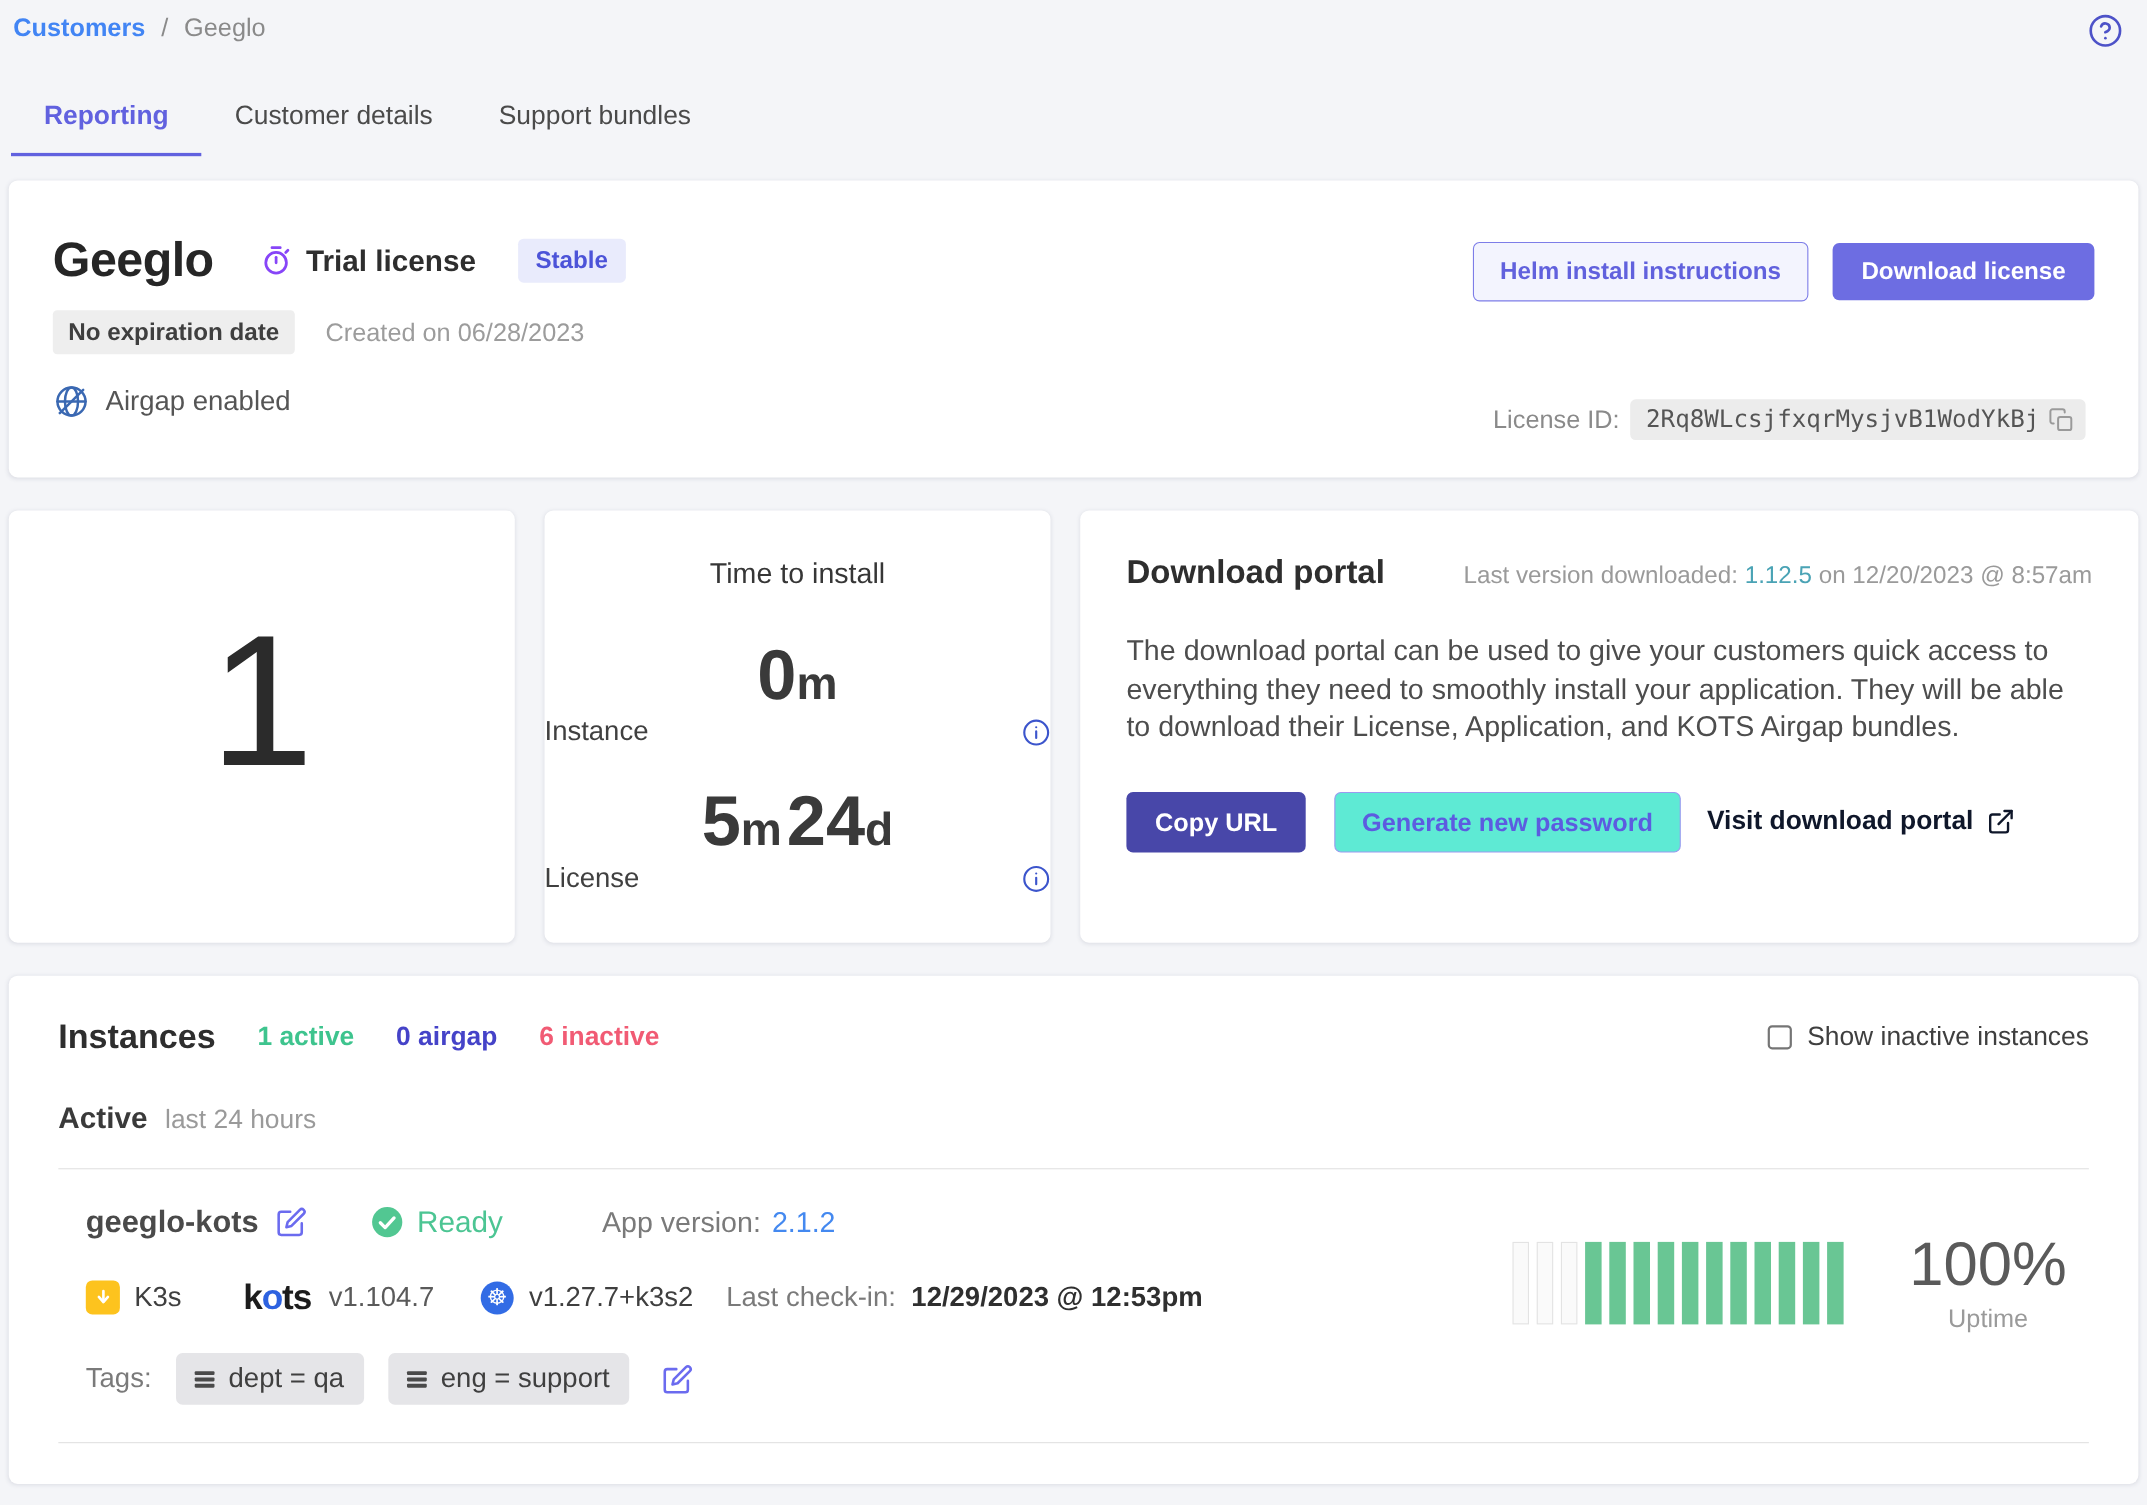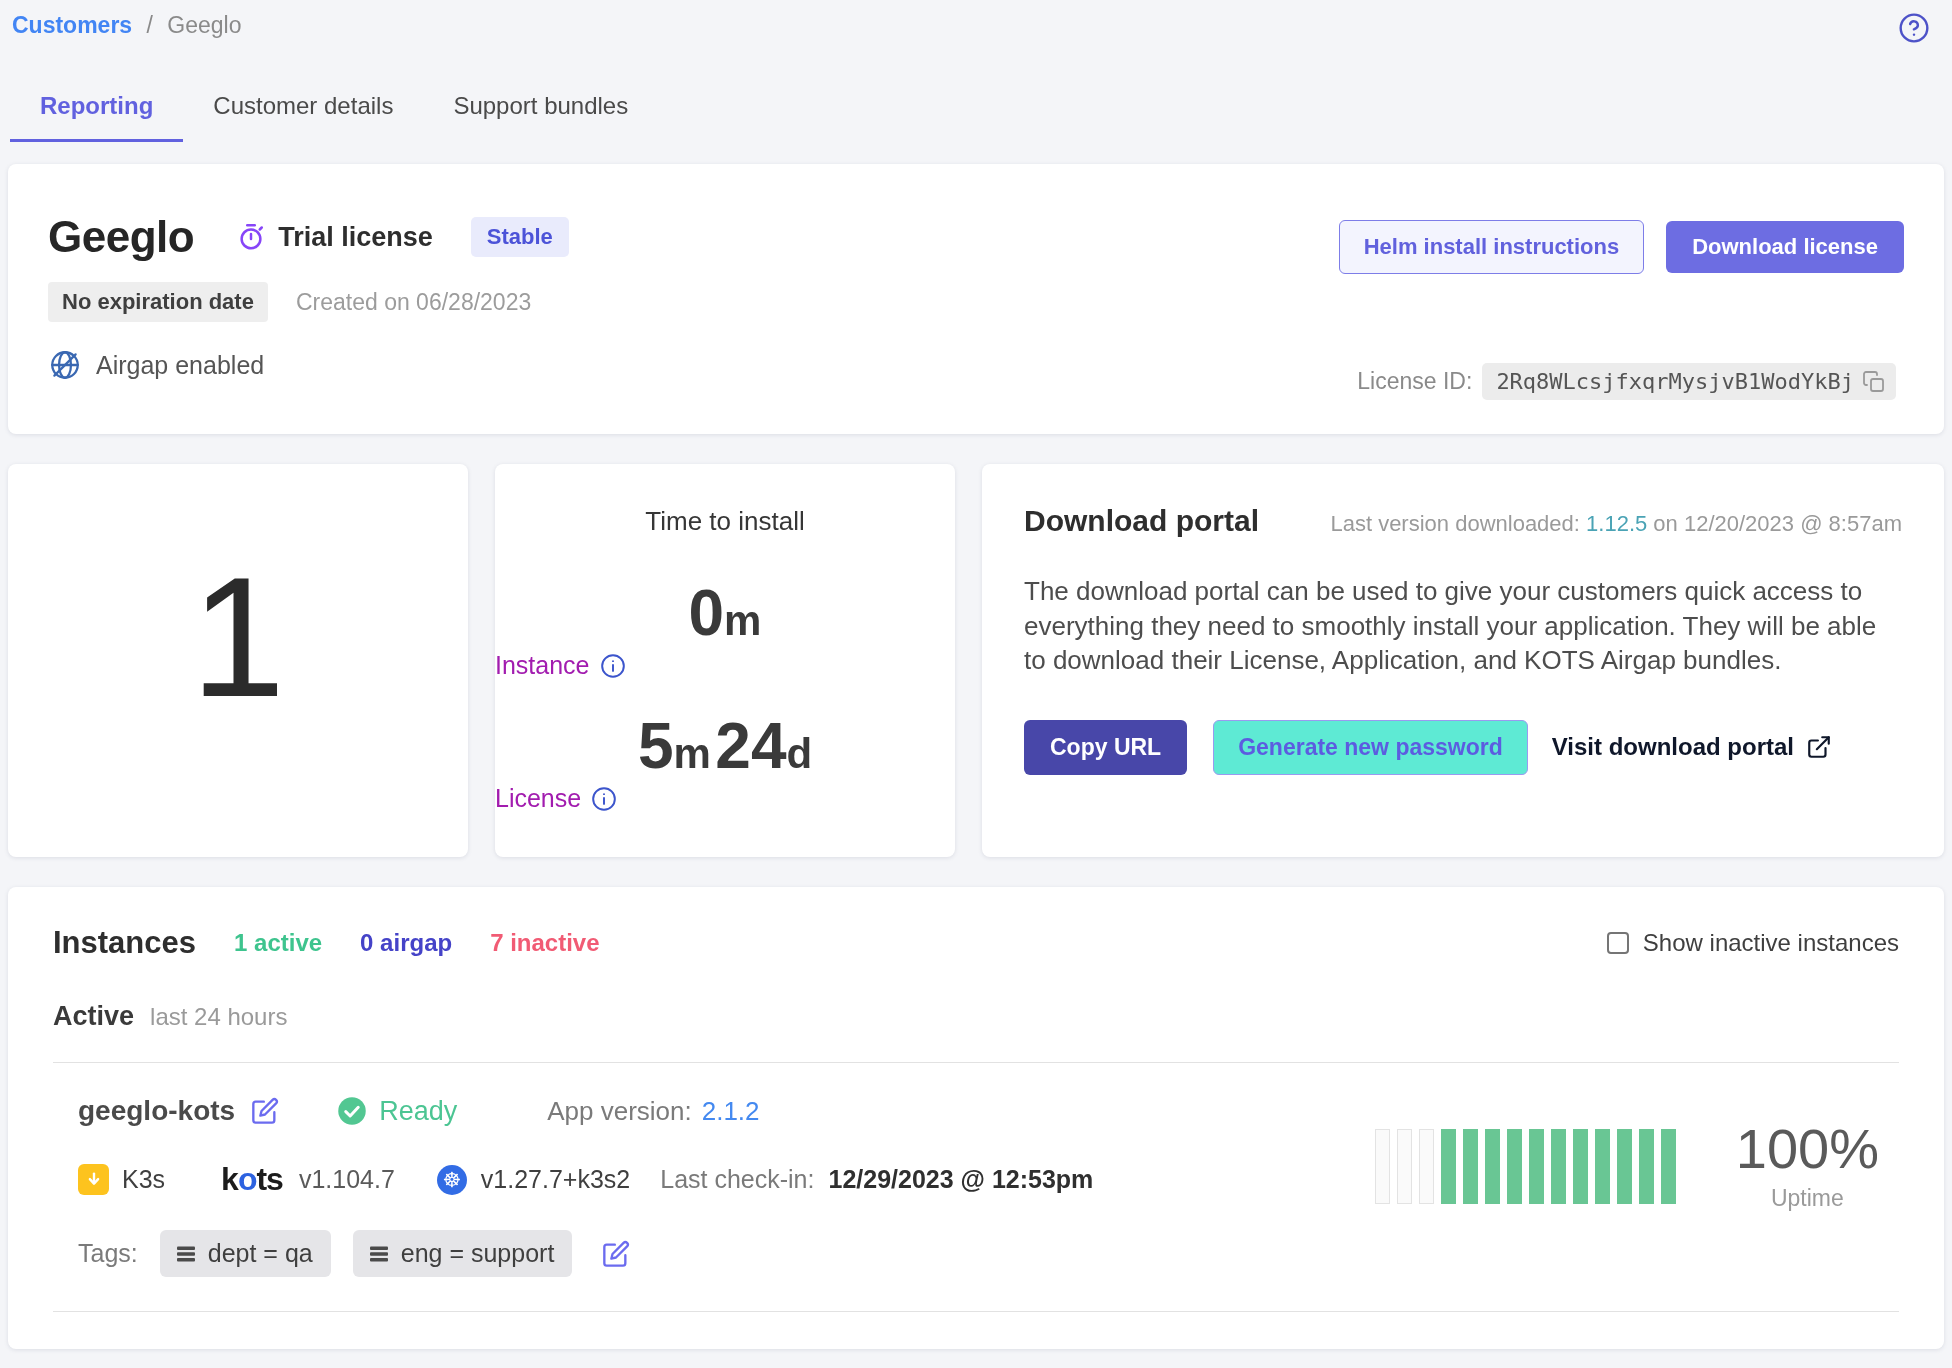--- a/index.html
+++ b/index.html
@@ -55,21 +55,21 @@
   .license-id-chip svg { width:24px; height:24px; color:#9a9a9a; margin-left:8px; cursor:pointer; }
 
   
   .stats-row { display:flex; margin-top:30px; gap:27px; }
   .stat-card { width:460px; height:393px; text-align:center; padding-top:42px; flex-shrink:0; }
   .stat-title { font-size:26px; color:#363636; }
   .big-number { font-size:170px; line-height:1; color:#2b2b2b; margin-top:46px; font-weight:500; }
   .tti-value { margin-top:44px; color:#3a3a3a; font-weight:700; line-height:1; }
   .tti-value .num { font-size:64px; }
   .tti-value .unit { font-size:42px; }
-  .tti-label { margin-top:6px; font-size:25px; color:#a21caf; display:flex; align-items:center; justify-content:flex-start; gap:10px; }
+  .tti-label { margin-top:6px; font-size:25px; color:#404040; display:flex; align-items:center; justify-content:space-between; gap:10px; }
   .tti-label svg { width:26px; height:26px; color:#3c55cc; cursor:pointer; }
   .tti-value.second { margin-top:34px; }
 
   
   .portal-card { flex:1; height:393px; padding:40px 42px; }
   .portal-header { display:flex; align-items:baseline; justify-content:space-between; }
   .portal-title { font-size:30px; font-weight:700; color:#2e2e2e; }
   .last-version { font-size:22px; color:#9a9a9a; }
   .last-version .version-link { color:#4aa3b5; cursor:pointer; }
   .portal-desc { margin-top:36px; font-size:26px; color:#4d4d4d; line-height:1.33; max-width:890px; }
@@ -270,21 +270,21 @@
         </span>
       </div>
     </section>
   </div>
 
   <section class="card instances-card">
     <div class="inst-header">
       <span class="inst-title">Instances</span>
       <span class="inst-count count-active">1 active</span>
       <span class="inst-count count-airgap">0 airgap</span>
-      <span class="inst-count count-inactive">7 inactive</span>
+      <span class="inst-count count-inactive">6 inactive</span>
       <span class="show-inactive">
         <span class="checkbox"></span>
         <span class="show-inactive-label">Show inactive instances</span>
       </span>
     </div>
     <div class="inst-subhead">
       <span class="subhead-active">Active</span>
       <span class="subhead-range">last 24 hours</span>
     </div>
     <div class="divider"></div>

